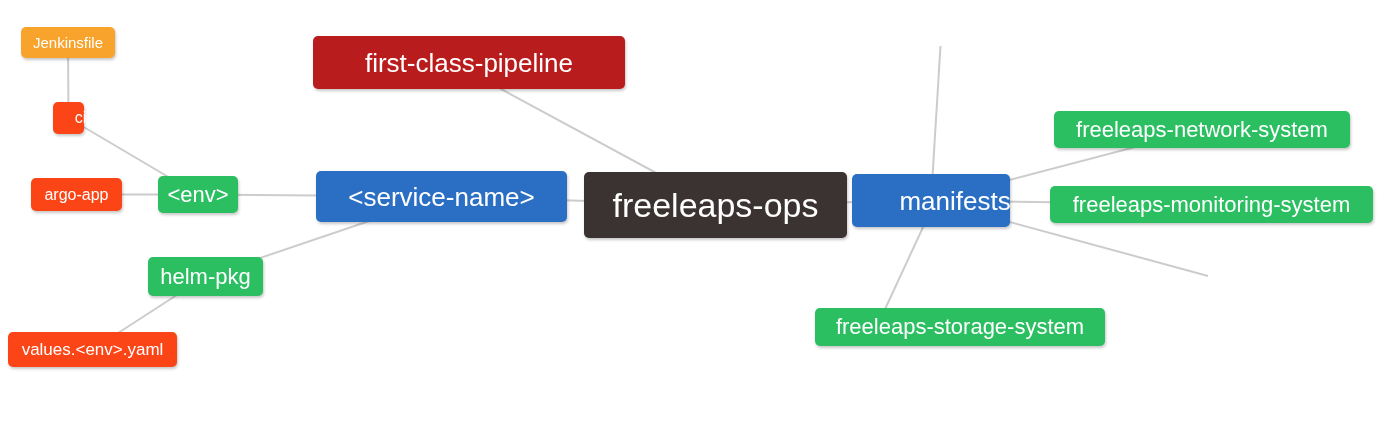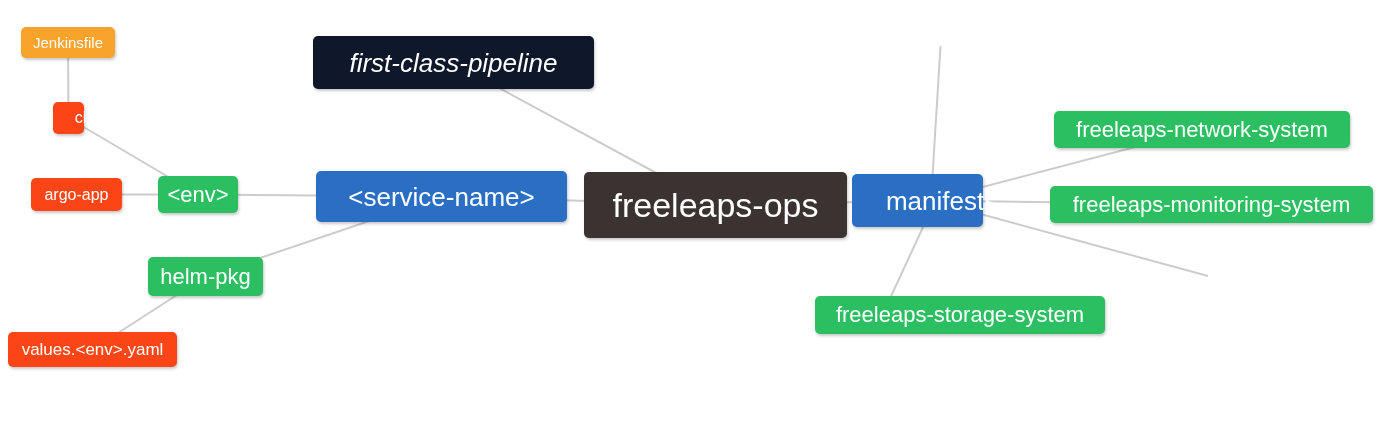--- a/index.html
+++ b/index.html
@@ -51,25 +51,25 @@
       <line x1="452" y1="62.5" x2="715.5" y2="205" stroke="#cccccc" stroke-width="2"></line>
       <line x1="441.5" y1="196.5" x2="715.5" y2="205" stroke="#cccccc" stroke-width="2"></line>
       <line x1="715.5" y1="205" x2="931" y2="200.5" stroke="#cccccc" stroke-width="2"></line>
       <line x1="931" y1="200.5" x2="940.5" y2="46" stroke="#cccccc" stroke-width="2"></line>
       <line x1="931" y1="200.5" x2="1202" y2="129.5" stroke="#cccccc" stroke-width="2"></line>
       <line x1="931" y1="200.5" x2="1211.5" y2="204.5" stroke="#cccccc" stroke-width="2"></line>
       <line x1="931" y1="200.5" x2="1208" y2="276" stroke="#cccccc" stroke-width="2"></line>
       <line x1="931" y1="210" x2="880" y2="320" stroke="#cccccc" stroke-width="2"></line>
     </svg>
 <div class="node" style="left: 584px; top: 172px; width: 263px; height: 66px; font-size: 34px; background: rgb(58, 51, 49);">freeleaps-ops</div>
-    <div class="node" style="left: 313px; top: 36px; width: 281px; height: 53px; font-size: 26px; background: #0f172a; font-style: italic;">first-class-pipeline</div>
+    <div class="node" style="left: 313px; top: 36px; width: 312px; height: 53px; font-size: 26px; background: #b91c1c;">first-class-pipeline</div>
     <div class="node" style="left: 316px; top: 171px; width: 251px; height: 51px; font-size: 26px; background: rgb(43, 111, 196);">&lt;service-name&gt;</div>
-    <div class="node" style="left: 852px; top: 174px; width: 131px; height: 53px; font-size: 26px; background: rgb(43, 111, 196); padding-left: 48px;">manifests</div>
+    <div class="node" style="left: 852px; top: 174px; width: 158px; height: 53px; font-size: 26px; background: rgb(43, 111, 196); padding-left: 48px;">manifests</div>
     <div class="node" style="left: 158px; top: 176px; width: 80px; height: 37px; font-size: 22px; background: rgb(43, 191, 98);">&lt;env&gt;</div>
     <div class="node" style="left: 148px; top: 257px; width: 115px; height: 39px; font-size: 22px; background: rgb(43, 191, 98);">helm-pkg</div>
     <div class="node" style="left: 53px; top: 102px; width: 31px; height: 32px; font-size: 16px; background: rgb(251, 69, 22); padding-left: 24px;">ci</div>
     <div class="node" style="left: 31px; top: 178px; width: 91px; height: 33px; font-size: 16px; background: rgb(251, 69, 22);">argo-app</div>
     <div class="node" style="left: 21px; top: 27px; width: 94px; height: 31px; font-size: 15px; background: rgb(248, 164, 44);">Jenkinsfile</div>
     <div class="node" style="left: 8px; top: 332px; width: 169px; height: 35px; font-size: 17px; background: rgb(251, 69, 22);">values.&lt;env&gt;.yaml</div>
     <div class="node" style="left: 1054px; top: 111px; width: 296px; height: 37px; font-size: 22px; background: rgb(43, 191, 98);">freeleaps-network-system</div>
     <div class="node" style="left: 1050px; top: 186px; width: 323px; height: 37px; font-size: 22px; background: rgb(43, 191, 98);">freeleaps-monitoring-system</div>
-    <div class="node" style="left: 815px; top: 296px; width: 290px; height: 38px; font-size: 22px; background: rgb(43, 191, 98);">freeleaps-storage-system</div>
+    <div class="node" style="left: 815px; top: 308px; width: 290px; height: 38px; font-size: 22px; background: rgb(43, 191, 98);">freeleaps-storage-system</div>
   </div>
 
 </body></html>

